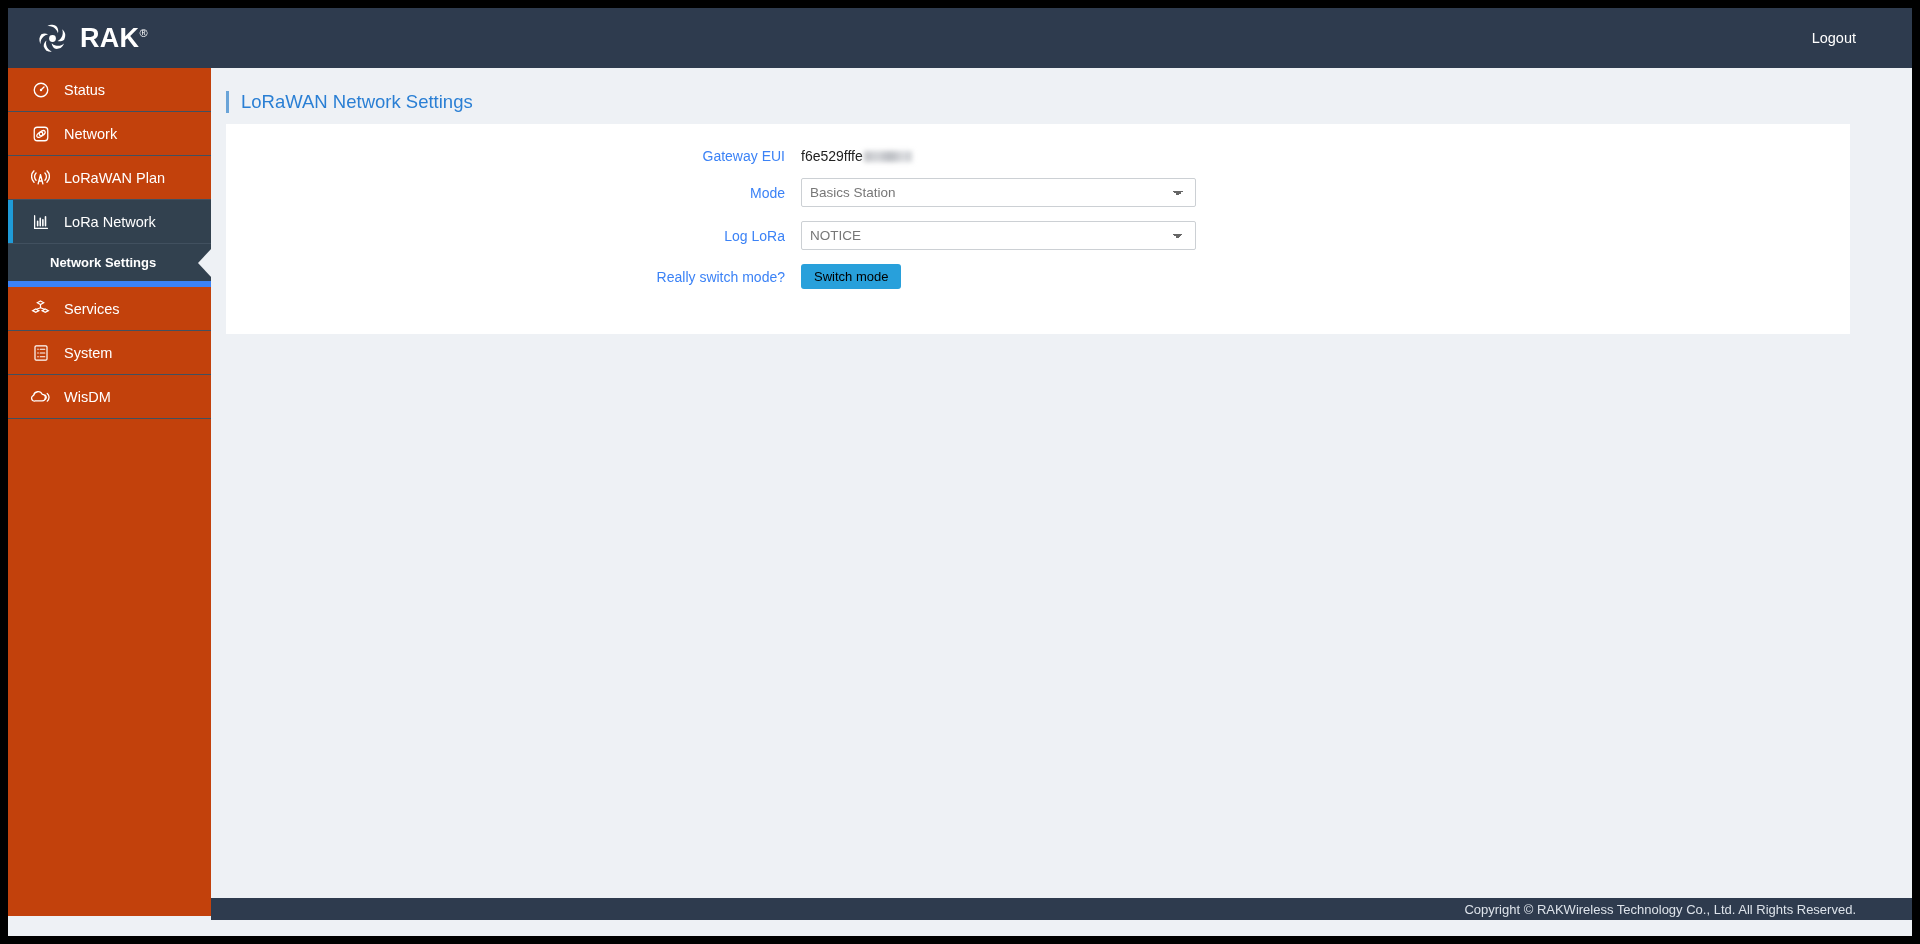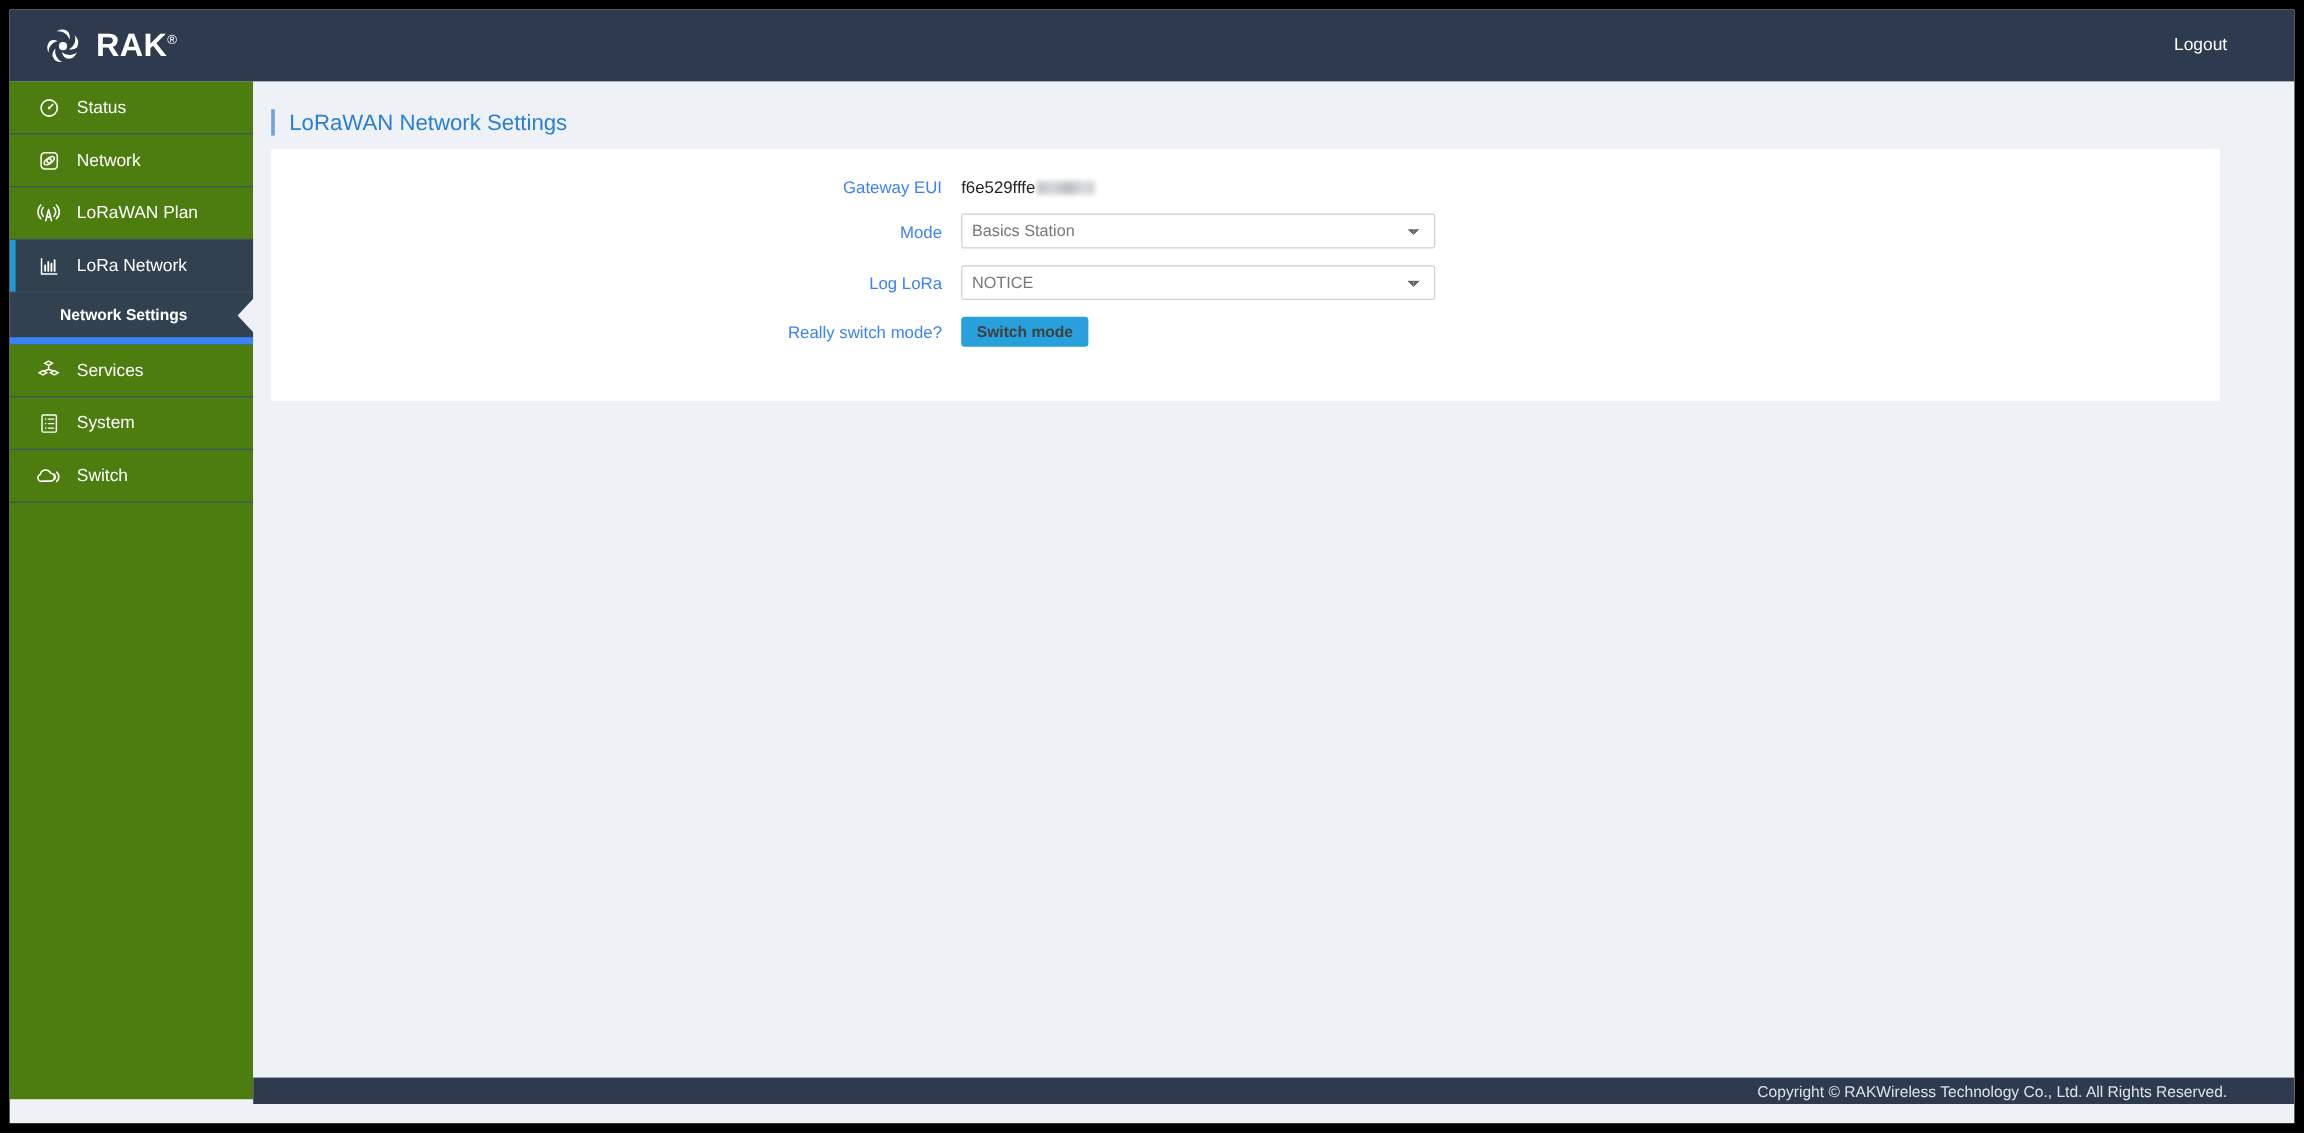--- a/index.html
+++ b/index.html
@@ -63,21 +63,21 @@
     font-size: 14.5px;
     cursor: pointer;
   }
 
   
   #sidebar {
     position: absolute;
     left: 0; top: 60px;
     width: 203px;
     height: 848px;
-    background: #4d7c0f;
+    background: #c2410c;
   }
   .nav-item {
     position: relative;
     height: 44px;
     display: flex;
     align-items: center;
     padding-left: 22px;
     color: #ffffff;
     font-size: 14.5px;
     border-bottom: 1px solid #41505f;
@@ -219,25 +219,25 @@
       calc(100% - 12px) 12px;
     background-size: 5px 5px, 5px 5px;
     background-repeat: no-repeat;
     cursor: pointer;
   }
 
   .btn-primary {
     height: 25px;
     padding: 0 13px;
     background: #28a0db;
-    color: #404040;
+    color: #000000;
     border: none;
     border-radius: 3px;
     font-size: 13px;
-    font-weight: bold;
+    font-weight: normal;
     font-family: "Liberation Sans", sans-serif;
     cursor: pointer;
   }
 
   
   #footer {
     position: absolute;
     left: 203px;
     bottom: 16px;
     right: 0;
@@ -353,21 +353,21 @@
     </div>
 
     <div class="nav-item">
       <span class="nav-icon">
         <svg width="21" height="19" viewBox="0 0 26 22" fill="none" stroke="#ffffff" stroke-width="1.6">
           <path d="M6.5 16.5h8.2a4.1 4.1 0 00.4-8.2 5.6 5.6 0 00-10.6 1.4 3.4 3.4 0 002 6.8z" stroke-linejoin="round"></path>
           <path d="M18.6 9.2a3.3 3.3 0 010 5.6" stroke-linecap="round"></path>
           <path d="M21.3 7.2a6.2 6.2 0 010 9.6" stroke-linecap="round"></path>
         </svg>
       </span>
-      <span>Switch</span>
+      <span>WisDM</span>
     </div>
 
   </div>
 
   <div id="content">
 
     <div class="page-title-wrap">
       <div class="page-title-bar"></div>
       <div class="page-title">LoRaWAN Network Settings</div>
     </div>

